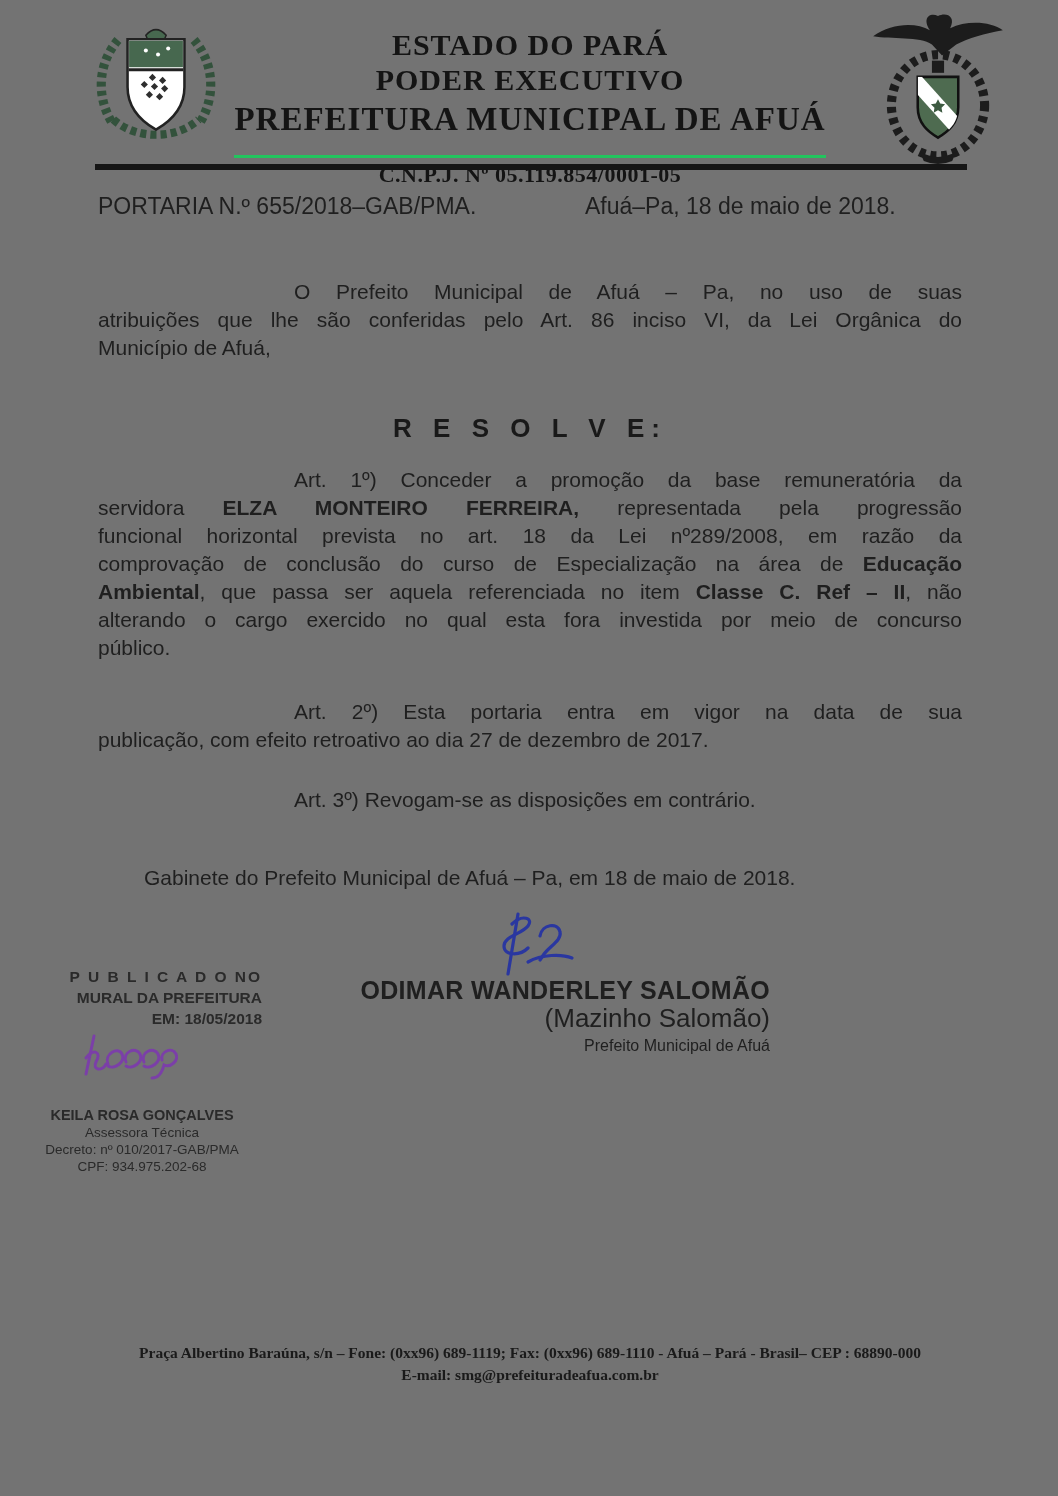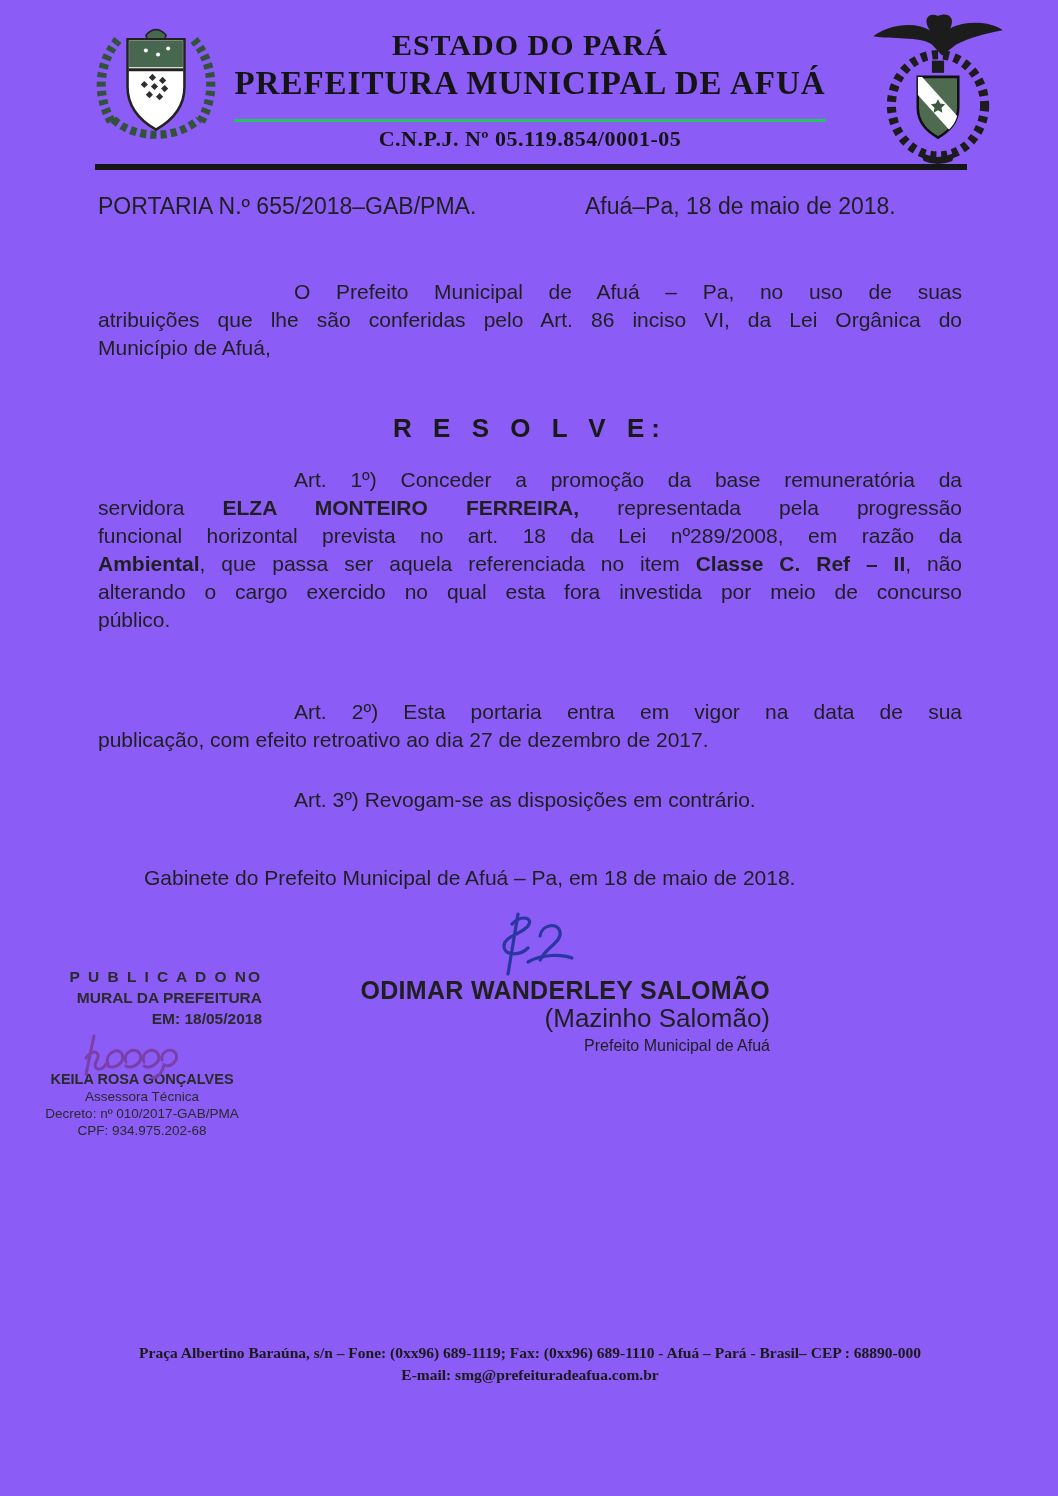--- a/index.html
+++ b/index.html
@@ -1,17 +1,17 @@
 <!DOCTYPE html>
 <html><head>
 <meta charset="utf-8">
 <style>
   html,body{margin:0;padding:0;background:#e8e8e8;}
   .page{
-    position:relative;width:1058px;height:1496px;background:#8b5cf6;
+    position:relative;width:1058px;height:1496px;background:#737373;
     margin:0 auto;overflow:hidden;
     font-family:"Liberation Sans", sans-serif;color:#1f1f1f;
   }
   
   .hdr-text{position:absolute;left:210px;top:28px;width:640px;text-align:center;
     font-family:"Liberation Serif", serif;font-weight:bold;color:#141414;}
   .hdr-state{font-size:30px;line-height:34px;letter-spacing:1px;}
   .hdr-branch{font-size:30px;line-height:36px;letter-spacing:1px;}
   .hdr-muni{display:inline-block;font-size:33px;line-height:38px;margin-top:2px;
     border-bottom:3px solid #22c55e;padding-bottom:17px;letter-spacing:1px;}
@@ -42,21 +42,21 @@
   .sig-block{position:absolute;left:300px;top:976px;width:470px;text-align:right;}
   .sig-name{font-size:25px;font-weight:bold;line-height:28px;letter-spacing:.3px;}
   .sig-nick{font-size:26px;line-height:28px;}
   .sig-title{font-size:16px;line-height:28px;}
   .sig-ink{position:absolute;left:468px;top:910px;width:112px;height:72px;}
   
   .stamp{position:absolute;left:22px;top:966px;width:240px;text-align:center;color:#2a2a2a;}
   .st-b{font-weight:bold;font-size:15.5px;line-height:21px;text-align:right;}
   .st-l1{letter-spacing:2px;}
   .st-gap{height:41px;}
-  .st-signer{font-weight:bold;font-size:14.5px;line-height:18px;}
+  .st-signer{font-weight:bold;font-size:14.5px;line-height:18px;margin-top:36px;}
   .st-small{font-size:13.5px;line-height:17px;}
   .stamp-ink{position:absolute;left:78px;top:1028px;width:108px;height:54px;}
   
   .footer{position:absolute;left:60px;top:1342px;width:940px;text-align:center;
     font-family:"Liberation Serif", serif;font-weight:bold;color:#1a1a1a;
     font-size:15.5px;line-height:22px;}
 </style>
 </head>
 <body>
 
@@ -96,20 +96,21 @@
     <path d="M46,66 h40 v30 c0,16 -10,24 -20,30 c-10,-6 -20,-14 -20,-30 z" fill="#4e6b50" stroke="#111" stroke-width="2.5"></path>
     <g clip-path="url(#shieldClip)">
       <rect x="20" y="87" width="95" height="15" transform="rotate(48 66 94)" fill="#ffffff"></rect>
       <path d="M66,88 l2.2,4.4 4.8,.7 -3.5,3.4 .8,4.8 -4.3,-2.3 -4.3,2.3 .8,-4.8 -3.5,-3.4 4.8,-.7 z" fill="#3d5a41"></path>
     </g>
     <path d="M48,140 q18,10 36,0 l-4,9 q-14,6 -28,0 z" fill="#1c1c1c"></path>
   </svg>
 
   <div class="hdr-text">
     <div class="hdr-state">ESTADO DO PARÁ</div>
+    <div class="hdr-branch">PODER EXECUTIVO</div>
     <div><span class="hdr-muni">PREFEITURA MUNICIPAL DE AFUÁ</span></div>
     <div class="hdr-cnpj">C.N.P.J. Nº 05.119.854/0001-05</div>
   </div>
   <div class="hdr-rule"></div>
 
   <div class="main-col docref" style="position:absolute;">
     <span class="num">PORTARIA N.º 655/2018–GAB/PMA.</span>
     <span class="pd">Afuá–Pa, 18 de maio de 2018.</span>
   </div>
 
@@ -118,20 +119,21 @@
       <div class="jline"><span>atribuições que lhe são conferidas pelo Art. 86 inciso VI, da Lei Orgânica do</span></div>
       <div class="jline last"><span>Município de Afuá,</span></div>
     </div>
 
   <div class="resolve">R E S O L V E:</div>
 
   <div class="main-col para p-art1">
       <div class="jline ind"><span>Art. 1º) Conceder a promoção da base remuneratória da</span></div>
       <div class="jline"><span>servidora </span><span class="b">ELZA MONTEIRO FERREIRA,</span><span> representada pela progressão</span></div>
       <div class="jline"><span>funcional horizontal prevista no art. 18 da Lei nº289/2008, em razão da</span></div>
+      <div class="jline"><span>comprovação de conclusão do curso de Especialização na área de </span><span class="b">Educação</span></div>
       <div class="jline"><span class="b">Ambiental</span><span>, que passa ser aquela referenciada no item </span><span class="b">Classe C. Ref – II</span><span>, não</span></div>
       <div class="jline"><span>alterando o cargo exercido no qual esta fora investida por meio de concurso</span></div>
       <div class="jline last"><span>público.</span></div>
     </div>
   <div class="main-col para p-art2">
       <div class="jline ind"><span>Art. 2º) Esta portaria entra em vigor na data de sua</span></div>
       <div class="jline last"><span>publicação, com efeito retroativo ao dia 27 de dezembro de 2017.</span></div>
     </div>
   <div class="main-col para p-art3">
       <div class="jline last ind"><span>Art. 3º) Revogam-se as disposições em contrário.</span></div>

